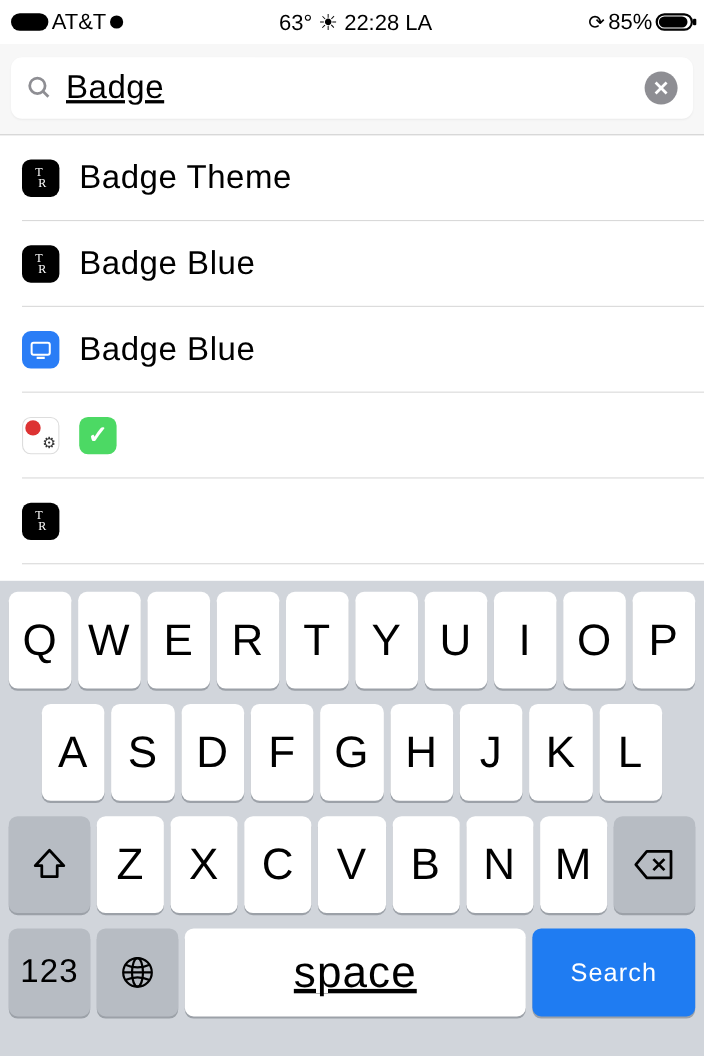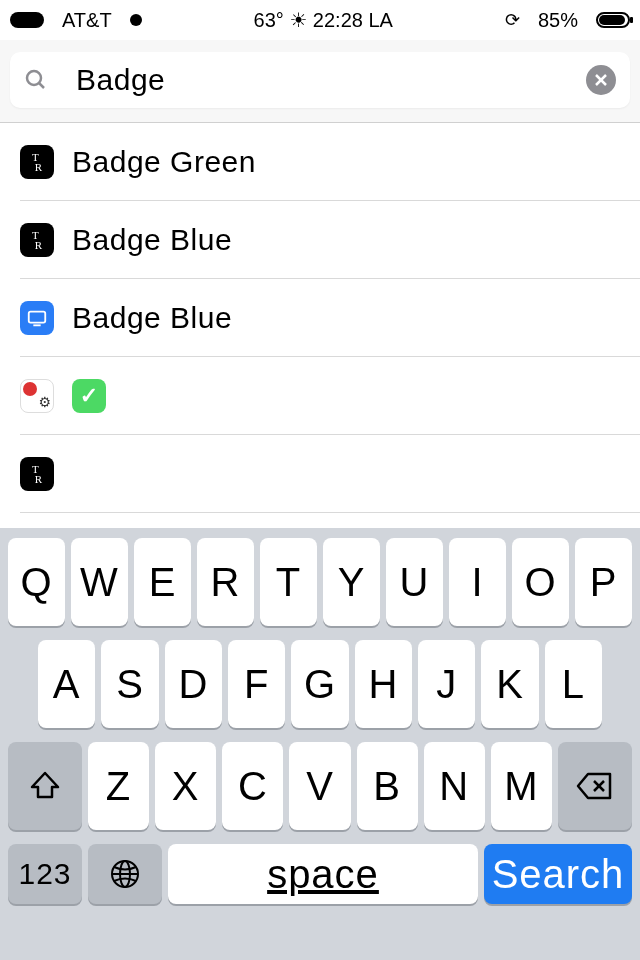--- a/index.html
+++ b/index.html
@@ -1,26 +1,26 @@
 <!DOCTYPE html>
 <html><head>
 <meta charset="utf-8">
 <style>
   * { box-sizing: border-box; margin: 0; padding: 0; font-family: -apple-system, "Helvetica Neue", Arial, sans-serif; }
   html, body { width: 640px; height: 960px; background: #fff; overflow: hidden; }
   .statusbar { height: 40px; display: flex; align-items: center; justify-content: space-between; padding: 0 10px; font-size: 20px; font-weight: 500; color: #000; }
-  .sb-left, .sb-center, .sb-right { display: flex; align-items: center; gap: 18px; }
+  .sb-left, .sb-center, .sb-right { display: flex; align-items: center; gap: 3px; }
   .pill { width: 34px; height: 16px; background: #000; border-radius: 8px; }
   .pill.outline { background: transparent; border: 2px solid #000; position: relative; }
   .pill.outline::after { content:""; position:absolute; right:-5px; top:3px; width:3px; height:6px; background:#000; border-radius:1px;}
   .pill.outline .fill { position:absolute; left:1px; top:1px; bottom:1px; width:85%; background:#000; border-radius:6px;}
   .dot { width: 12px; height: 12px; background:#000; border-radius:50%; }
   .lock{font-size:18px;}
   .searchbar-wrap { padding: 12px 10px 14px; border-bottom: 1px solid #d0d0d0; background:#f7f7f7;}
-  .searchbar { background:#fff; border-radius:10px; height:56px; display:flex; align-items:center; padding:0 14px; gap:28px; box-shadow:0 1px 2px rgba(0,0,0,0.05);}
+  .searchbar { background:#fff; border-radius:10px; height:56px; display:flex; align-items:center; padding:0 14px; gap:12px; box-shadow:0 1px 2px rgba(0,0,0,0.05);text-decoration:underline;}
   .searchbar .mag { color:#8e8e93; font-size:26px; }
   .searchbar .text { flex:1; font-size:30px; letter-spacing:0.5px; }
   .clear { width:30px; height:30px; border-radius:50%; background:#8e8e93; color:#fff; display:flex; align-items:center; justify-content:center; font-size:20px; font-weight:bold;}
   .results { padding-left: 20px; }
   .row { display:flex; align-items:center; height:78px; border-bottom:1px solid #d9d9d9; padding-right:20px;}
   .row:first-child{border-top:none;}
   .app-icon { width:34px; height:34px; border-radius:8px; margin-right:18px; display:flex; align-items:center; justify-content:center; font-size:12px; color:#fff; flex-shrink:0;}
   .ic-black { background:#000; }
   .ic-black span{font-family:serif; font-size:11px; line-height:10px;}
   .ic-blue { background:#2a7df6; }
@@ -29,24 +29,24 @@
   .ic-cust .reddot{width:14px;height:14px;background:#d33;border-radius:50%;position:absolute;top:2px;left:2px;}
   .ic-cust .gear{position:absolute;bottom:2px;right:2px;font-size:14px;color:#333;}
   .row-label { font-size:30px; font-weight:500; flex:1; letter-spacing:0.5px;}
   .check { width:34px; height:34px; background:#4cd964; border-radius:8px; display:flex; align-items:center; justify-content:center; color:#fff; font-size:22px; font-weight:bold;}
   
   .kbd { position:absolute; bottom:0; left:0; right:0; height:432px; background:#d1d5db; padding:10px 4px 6px; display:flex; flex-direction:column; gap:14px;}
   .krow { display:flex; gap:6px; justify-content:center; padding:0 4px;}
   .key { background:#fff; border-radius:8px; box-shadow:0 2px 0 #9ca1a8; height:88px; flex:1; display:flex; align-items:center; justify-content:center; font-size:40px; font-weight:400; letter-spacing:1px;}
   .krow.r2 { padding: 0 34px; }
   .key.shift, .key.bksp { flex:0 0 74px; background:#b7bcc3;}
-  .krow.r4 .key { height:60px; }
+  .krow.r4 .key { height:80px; }
   .key.num, .key.globe { flex:0 0 74px; background:#b7bcc3; font-size:30px;}
   .key.space { flex:1; font-size:40px;text-decoration:underline;}
-  .key.search { flex:0 0 148px; background:#1f7cf2; color:#fff; font-size:40px;}
+  .key.search { flex:0 0 148px; background:#1f7cf2; color:#fff; font-size:23px;}
   svg{display:block;}
 </style>
 </head>
 <body>
 
 <div class="statusbar">
   <div class="sb-left">
     <div class="pill"></div>
     <span>AT&amp;T</span>
     <div class="dot"></div>
@@ -79,21 +79,21 @@
         </svg>
     </div>
   </div>
 </div>
 
 <div class="results" id="results">
     <div class="row">
       <div class="app-icon ic-black">
         <span>T<br>&nbsp;R</span>
       </div>
-      <div class="row-label">Badge Green</div>
+      <div class="row-label">Badge Theme</div>
     </div>
     <div class="row">
       <div class="app-icon ic-black">
         <span>T<br>&nbsp;R</span>
       </div>
       <div class="row-label">Badge Blue</div>
     </div>
     <div class="row">
       <div class="app-icon ic-blue">
         <svg viewBox="0 0 24 24" fill="none" stroke="#fff" stroke-width="2">

